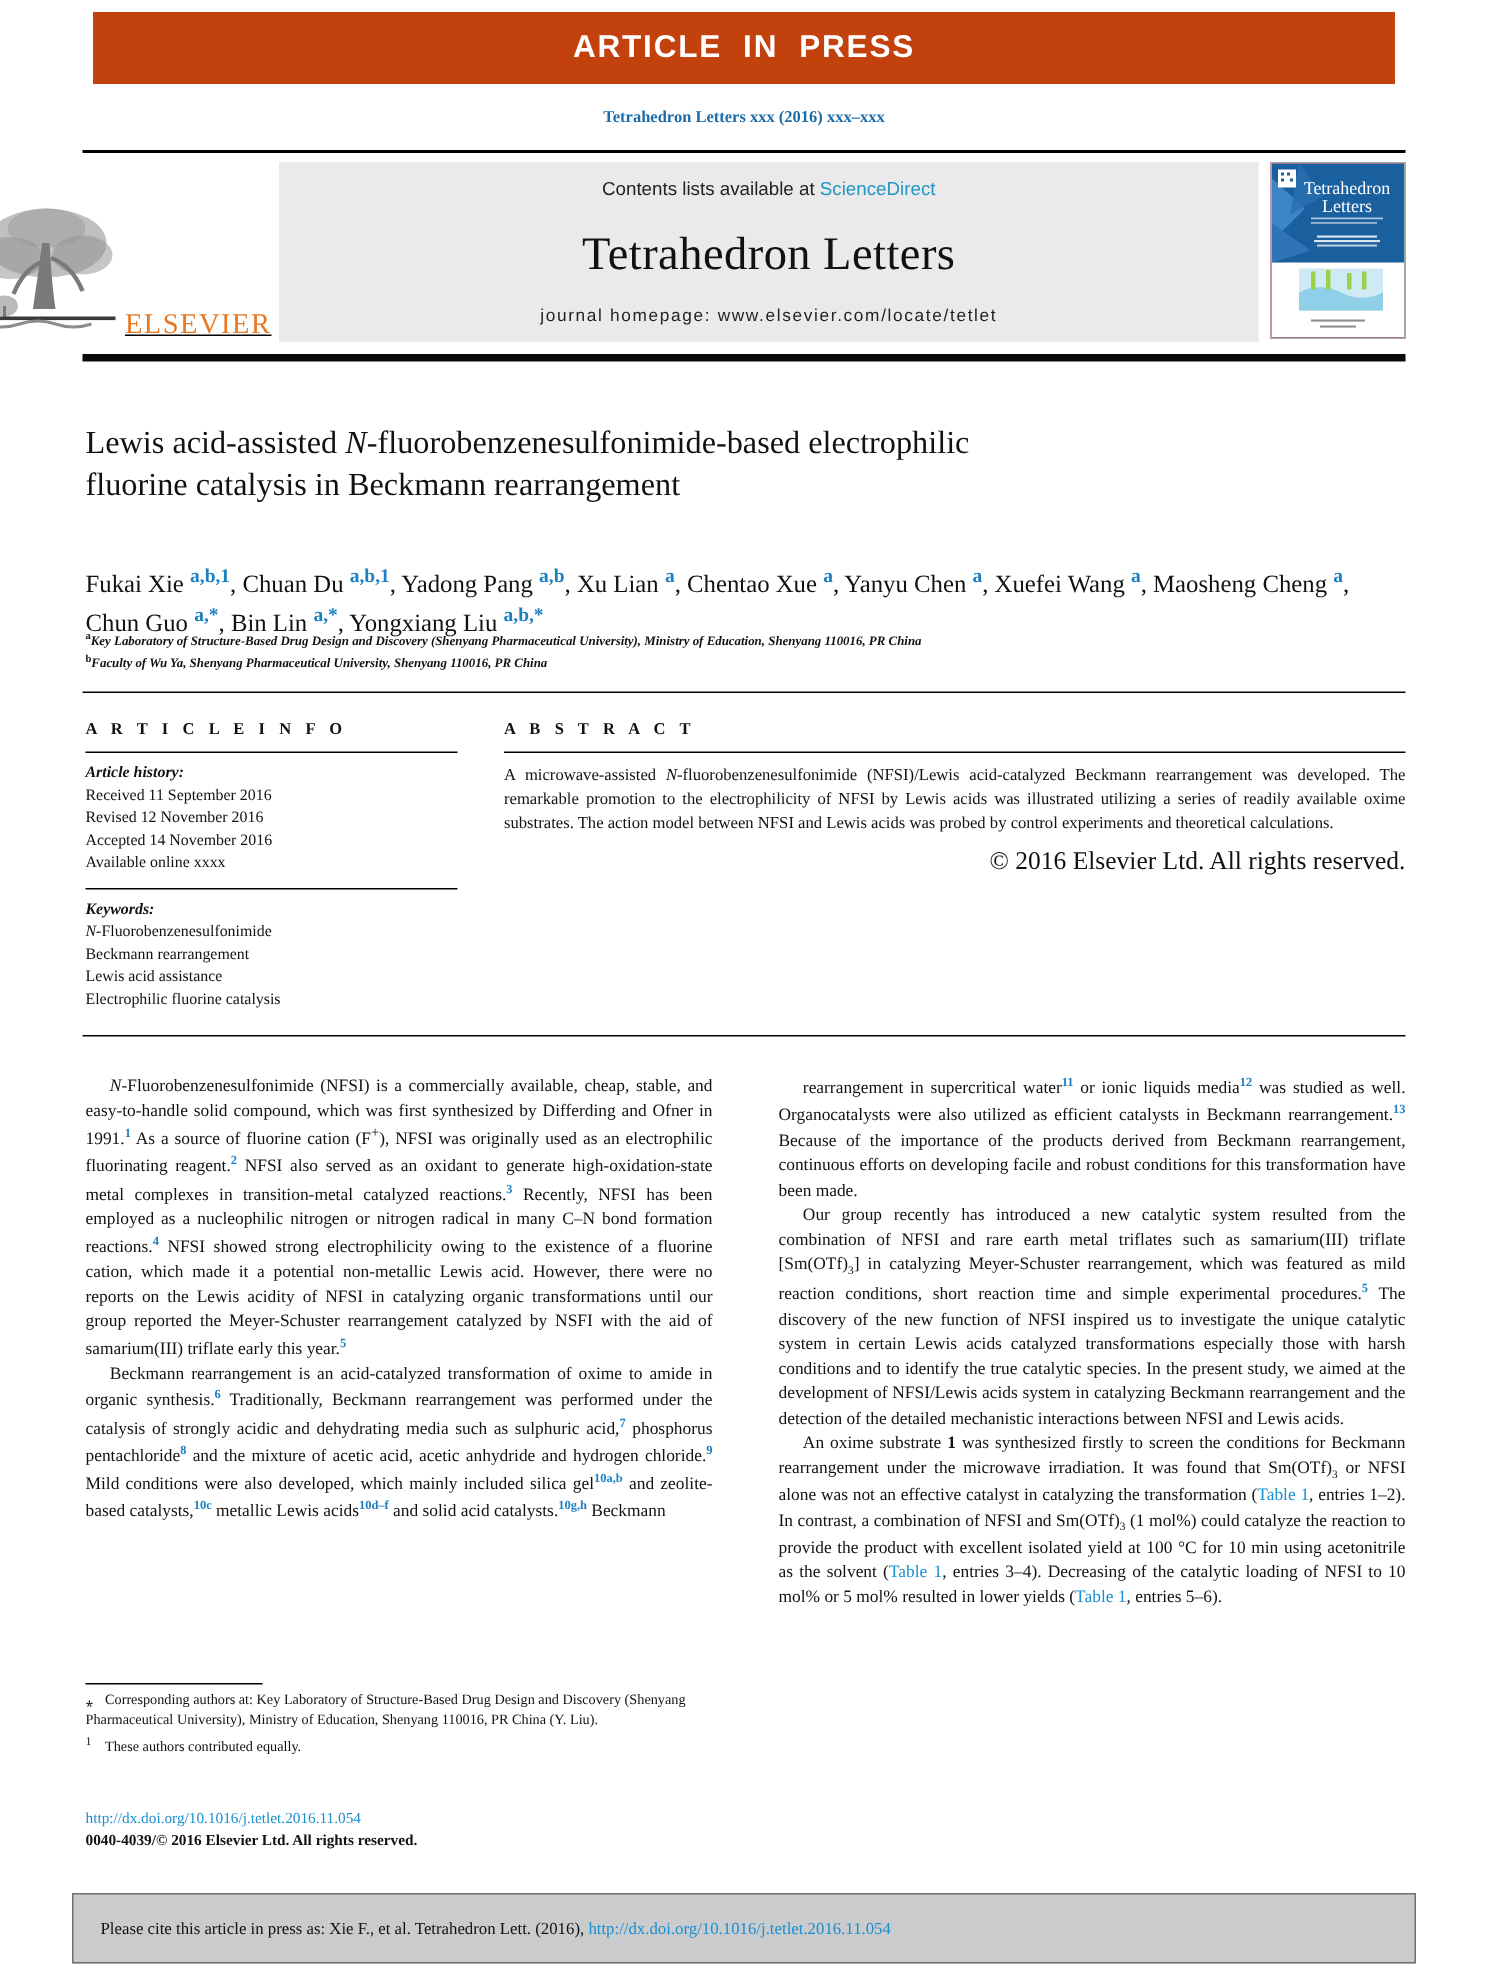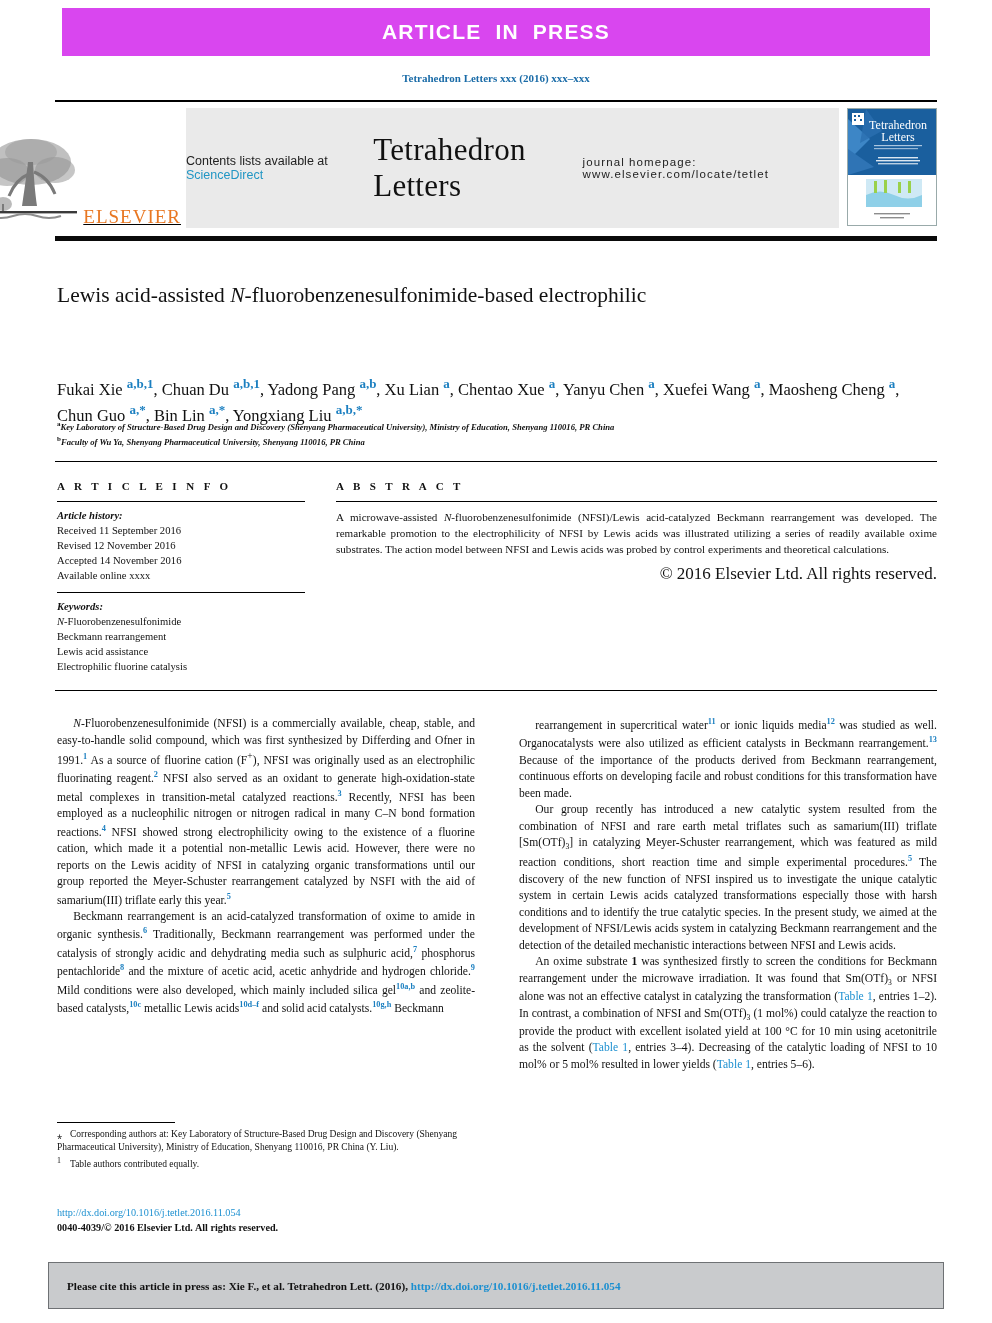--- a/index.html
+++ b/index.html
@@ -14,21 +14,21 @@
     font-family: "Liberation Serif", serif;
     color: #000;
     overflow: hidden;
   }
 
   
   .aip-banner {
     position: absolute;
     left: 62px; top: 8px;
     width: 868px; height: 48px;
-    background: #d946ef;
+    background: #c2410c;
     display: flex; align-items: center; justify-content: center;
   }
   .aip-banner span {
     font-family: "Liberation Sans", sans-serif;
     font-weight: bold;
     font-size: 21px;
     letter-spacing: 1.2px;
     color: #ffffff;
     word-spacing: 7px;
   }
@@ -76,21 +76,21 @@
     font-size: 19px;
     letter-spacing: 1px;
     color: #e87722;
     line-height: 1;
     margin-top: 1px;
   }
   .masthead-center {
     flex: 1 1 auto;
     background: #eaeaea;
     display: flex;
-    flex-direction: row;
+    flex-direction: column;
     justify-content: space-between;
     align-items: center;
     padding: 11px 0 11px 0;
     margin-left: 5px;
     margin-right: 8px;
   }
   .contents-line {
     font-family: "Liberation Sans", sans-serif;
     font-size: 12.5px;
     color: #222;
@@ -279,21 +279,20 @@
     background: #c9cbcd;
     border: 1px solid #6e7174;
     display: flex;
     align-items: center;
   }
   .foot-box .txt {
     font-family: "Liberation Serif", serif;
     font-size: 11.2px;
     color: #111;
     padding-left: 18px;
-    font-weight: bold;
   }
   .foot-box .txt a { color: #1b8fd0; text-decoration: none; }
 </style>
 </head>
 <body>
 
 <div class="aip-banner">
   <span>ARTICLE  IN  PRESS</span>
 </div>
 
@@ -366,20 +365,21 @@
 
   </div>
 </div>
 
 <div class="thick-rule"></div>
 
 <div class="title">
   <span>
     <span>Lewis acid-assisted </span><i>N</i><span>-fluorobenzenesulfonimide-based electrophilic</span>
   </span><br>
+  <span>fluorine catalysis in Beckmann rearrangement</span>
 </div>
 
 <div class="authors" id="author-list">Fukai Xie <sup>a,b,1</sup>, Chuan Du <sup>a,b,1</sup>, Yadong Pang <sup>a,b</sup>, Xu Lian <sup>a</sup>, Chentao Xue <sup>a</sup>, Yanyu Chen <sup>a</sup>, Xuefei Wang <sup>a</sup>, Maosheng Cheng <sup>a</sup>, Chun Guo <sup>a,*</sup>, Bin Lin <sup>a,*</sup>, Yongxiang Liu <sup>a,b,*</sup></div>
 
 <div class="affil">
   <div><sup>a</sup><span>Key Laboratory of Structure-Based Drug Design and Discovery (Shenyang Pharmaceutical University), Ministry of Education, Shenyang 110016, PR China</span></div>
   <div><sup>b</sup><span>Faculty of Wu Ya, Shenyang Pharmaceutical University, Shenyang 110016, PR China</span></div>
 </div>
 
 <div class="band-rule-top"></div>
@@ -423,21 +423,21 @@
   <p id="rp2">Our group recently has introduced a new catalytic system resulted from the combination of NFSI and rare earth metal triflates such as samarium(III) triflate [Sm(OTf)<sub>3</sub>] in catalyzing Meyer-Schuster rearrangement, which was featured as mild reaction conditions, short reaction time and simple experimental procedures.<span class="ref">5</span> The discovery of the new function of NFSI inspired us to investigate the unique catalytic system in certain Lewis acids catalyzed transformations especially those with harsh conditions and to identify the true catalytic species. In the present study, we aimed at the development of NFSI/Lewis acids system in catalyzing Beckmann rearrangement and the detection of the detailed mechanistic interactions between NFSI and Lewis acids.</p>
   <p id="rp3">An oxime substrate <b>1</b> was synthesized firstly to screen the conditions for Beckmann rearrangement under the microwave irradiation. It was found that Sm(OTf)<sub>3</sub> or NFSI alone was not an effective catalyst in catalyzing the transformation (<span class="lnk">Table 1</span>, entries 1–2). In contrast, a combination of NFSI and Sm(OTf)<sub>3</sub> (1 mol%) could catalyze the reaction to provide the product with excellent isolated yield at 100 °C for 10 min using acetonitrile as the solvent (<span class="lnk">Table 1</span>, entries 3–4). Decreasing of the catalytic loading of NFSI to 10 mol% or 5 mol% resulted in lower yields (<span class="lnk">Table 1</span>, entries 5–6).</p>
 </div>
 
 <div class="footnotes">
   <div class="fn-rule"></div>
   <div class="fn-item">
     <span class="mk">⁎</span><span>Corresponding authors at: Key Laboratory of Structure-Based Drug Design and Discovery (Shenyang Pharmaceutical University), Ministry of Education, Shenyang 110016, PR China (Y. Liu).</span>
   </div>
   <div class="fn-item">
-    <span class="mk"><sup>1</sup></span><span>Table authors contributed equally.</span>
+    <span class="mk"><sup>1</sup></span><span>These authors contributed equally.</span>
   </div>
 </div>
 
 <div class="doi-block">
   <div class="doi">http://dx.doi.org/10.1016/j.tetlet.2016.11.054</div>
   <div class="issn">0040-4039/© 2016 Elsevier Ltd. All rights reserved.</div>
 </div>
 
 <div class="foot-box">
   <div class="txt">

